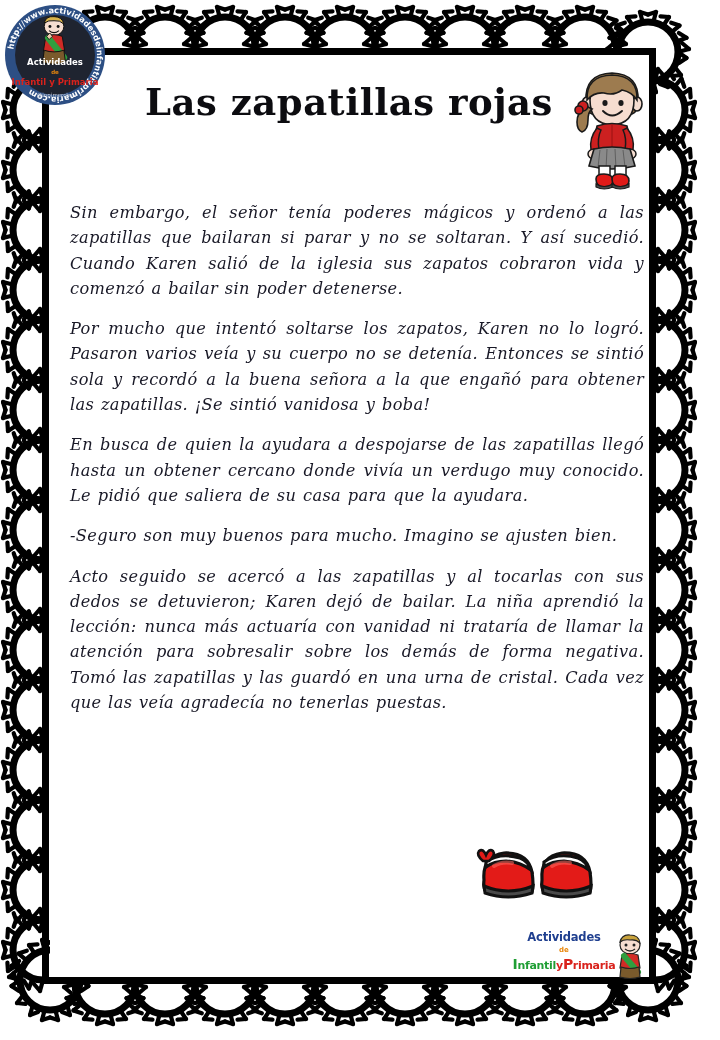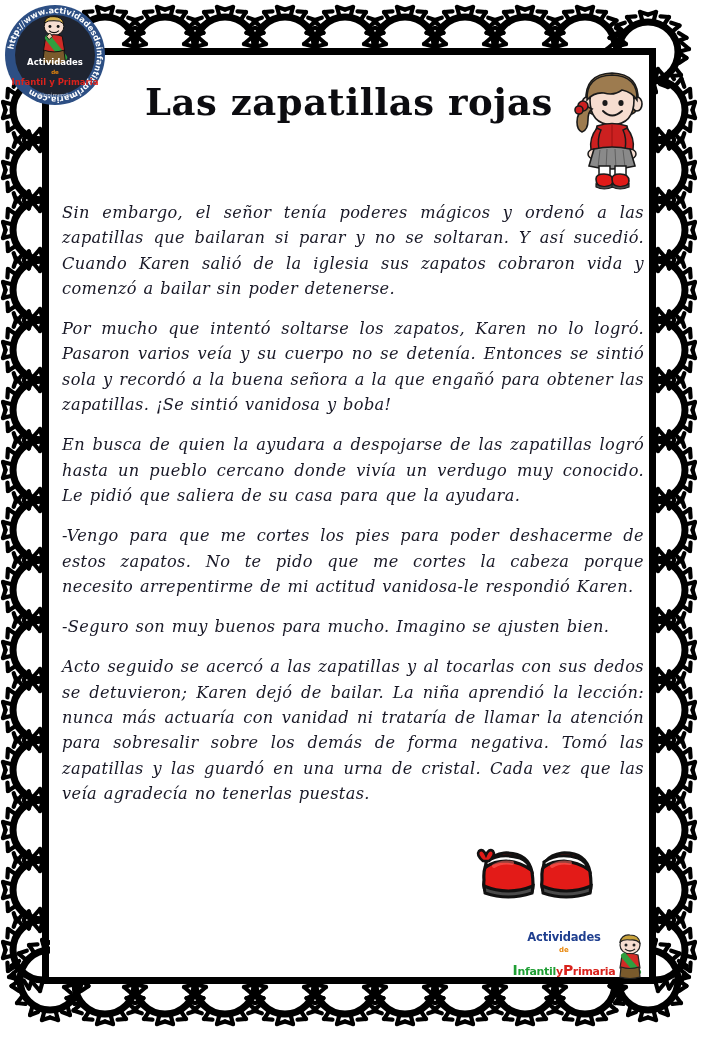--- a/index.html
+++ b/index.html
@@ -75,21 +75,21 @@
     top: 145px;
     width: 586px;
   }
 
   .para {
     font-family: "DejaVu Serif", serif;
     font-style: italic;
     font-size: 16.2px;
     line-height: 25.3px;
     color: #181826;
-    margin: 0 0 15px 4px;
+    margin: 0 0 15px 12px;
     text-align: justify;
     letter-spacing: 0.35px;
     word-spacing: 1.2px;
   }
   .para:last-child { margin-bottom: 0; }
 
   
   .wm-logo {
     position: absolute;
     left: 3px;
@@ -143,21 +143,21 @@
     color: #1f3f8f;
     letter-spacing: -0.2px;
   }
   .fl-l2 {
     font-size: 7px;
     font-weight: bold;
     color: #e8870c;
     margin-top: 3px;
   }
   .fl-l3 {
-    margin-top: 9px;
+    margin-top: 3px;
     font-size: 11px;
     font-weight: bold;
     letter-spacing: -0.3px;
     white-space: nowrap;
   }
   .fl-green { color: #1f9e34; }
   .fl-red { color: #d9221c; }
   .fl-cap { font-size: 14px; }
 </style>
 </head>
@@ -309,22 +309,21 @@
 
   <div class="inner-frame"></div>
 
   <div id="content">
 
     <div class="title">Las zapatillas rojas</div>
 
     <div class="story">
       <p class="para">Sin embargo, el señor tenía poderes mágicos y ordenó a las zapatillas que bailaran si parar y no se soltaran. Y así sucedió. Cuando Karen salió de la iglesia sus zapatos cobraron vida y comenzó a bailar sin poder detenerse.</p>
       <p class="para">Por mucho que intentó soltarse los zapatos, Karen no lo logró. Pasaron varios veía y su cuerpo no se detenía. Entonces se sintió sola y recordó a la buena señora a la que engañó para obtener las zapatillas. ¡Se sintió vanidosa y boba!</p>
-      <p class="para">En busca de quien la ayudara a despojarse de las zapatillas logró hasta un pueblo cercano donde vivía un verdugo muy conocido. Le pidió que saliera de su casa para que la ayudara.</p>
-      <p class="para">-Vengo para que me cortes los pies para poder deshacerme de estos zapatos. No te pido que me cortes la cabeza porque necesito arrepentirme de mi actitud vanidosa-le respondió Karen.</p>
+      <p class="para">En busca de quien la ayudara a despojarse de las zapatillas llegó hasta un obtener cercano donde vivía un verdugo muy conocido. Le pidió que saliera de su casa para que la ayudara.</p>
       <p class="para">-Seguro son muy buenos para mucho. Imagino se ajusten bien.</p>
       <p class="para">Acto seguido se acercó a las zapatillas y al tocarlas con sus dedos se detuvieron; Karen dejó de bailar. La niña aprendió la lección: nunca más actuaría con vanidad ni trataría de llamar la atención para sobresalir sobre los demás de forma negativa. Tomó las zapatillas y las guardó en una urna de cristal. Cada vez que las veía agradecía no tenerlas puestas.</p>
     </div>
   </div>
 
   <svg class="girl" viewBox="0 0 92 132">
     <g stroke="#1a1a1a" stroke-width="1.6">
 
       <path d="M20 40 Q18 12 46 11 Q74 12 72 40 Q72 50 66 52 L26 52 Q20 50 20 40 Z" fill="#9d7b4f"></path>
 

